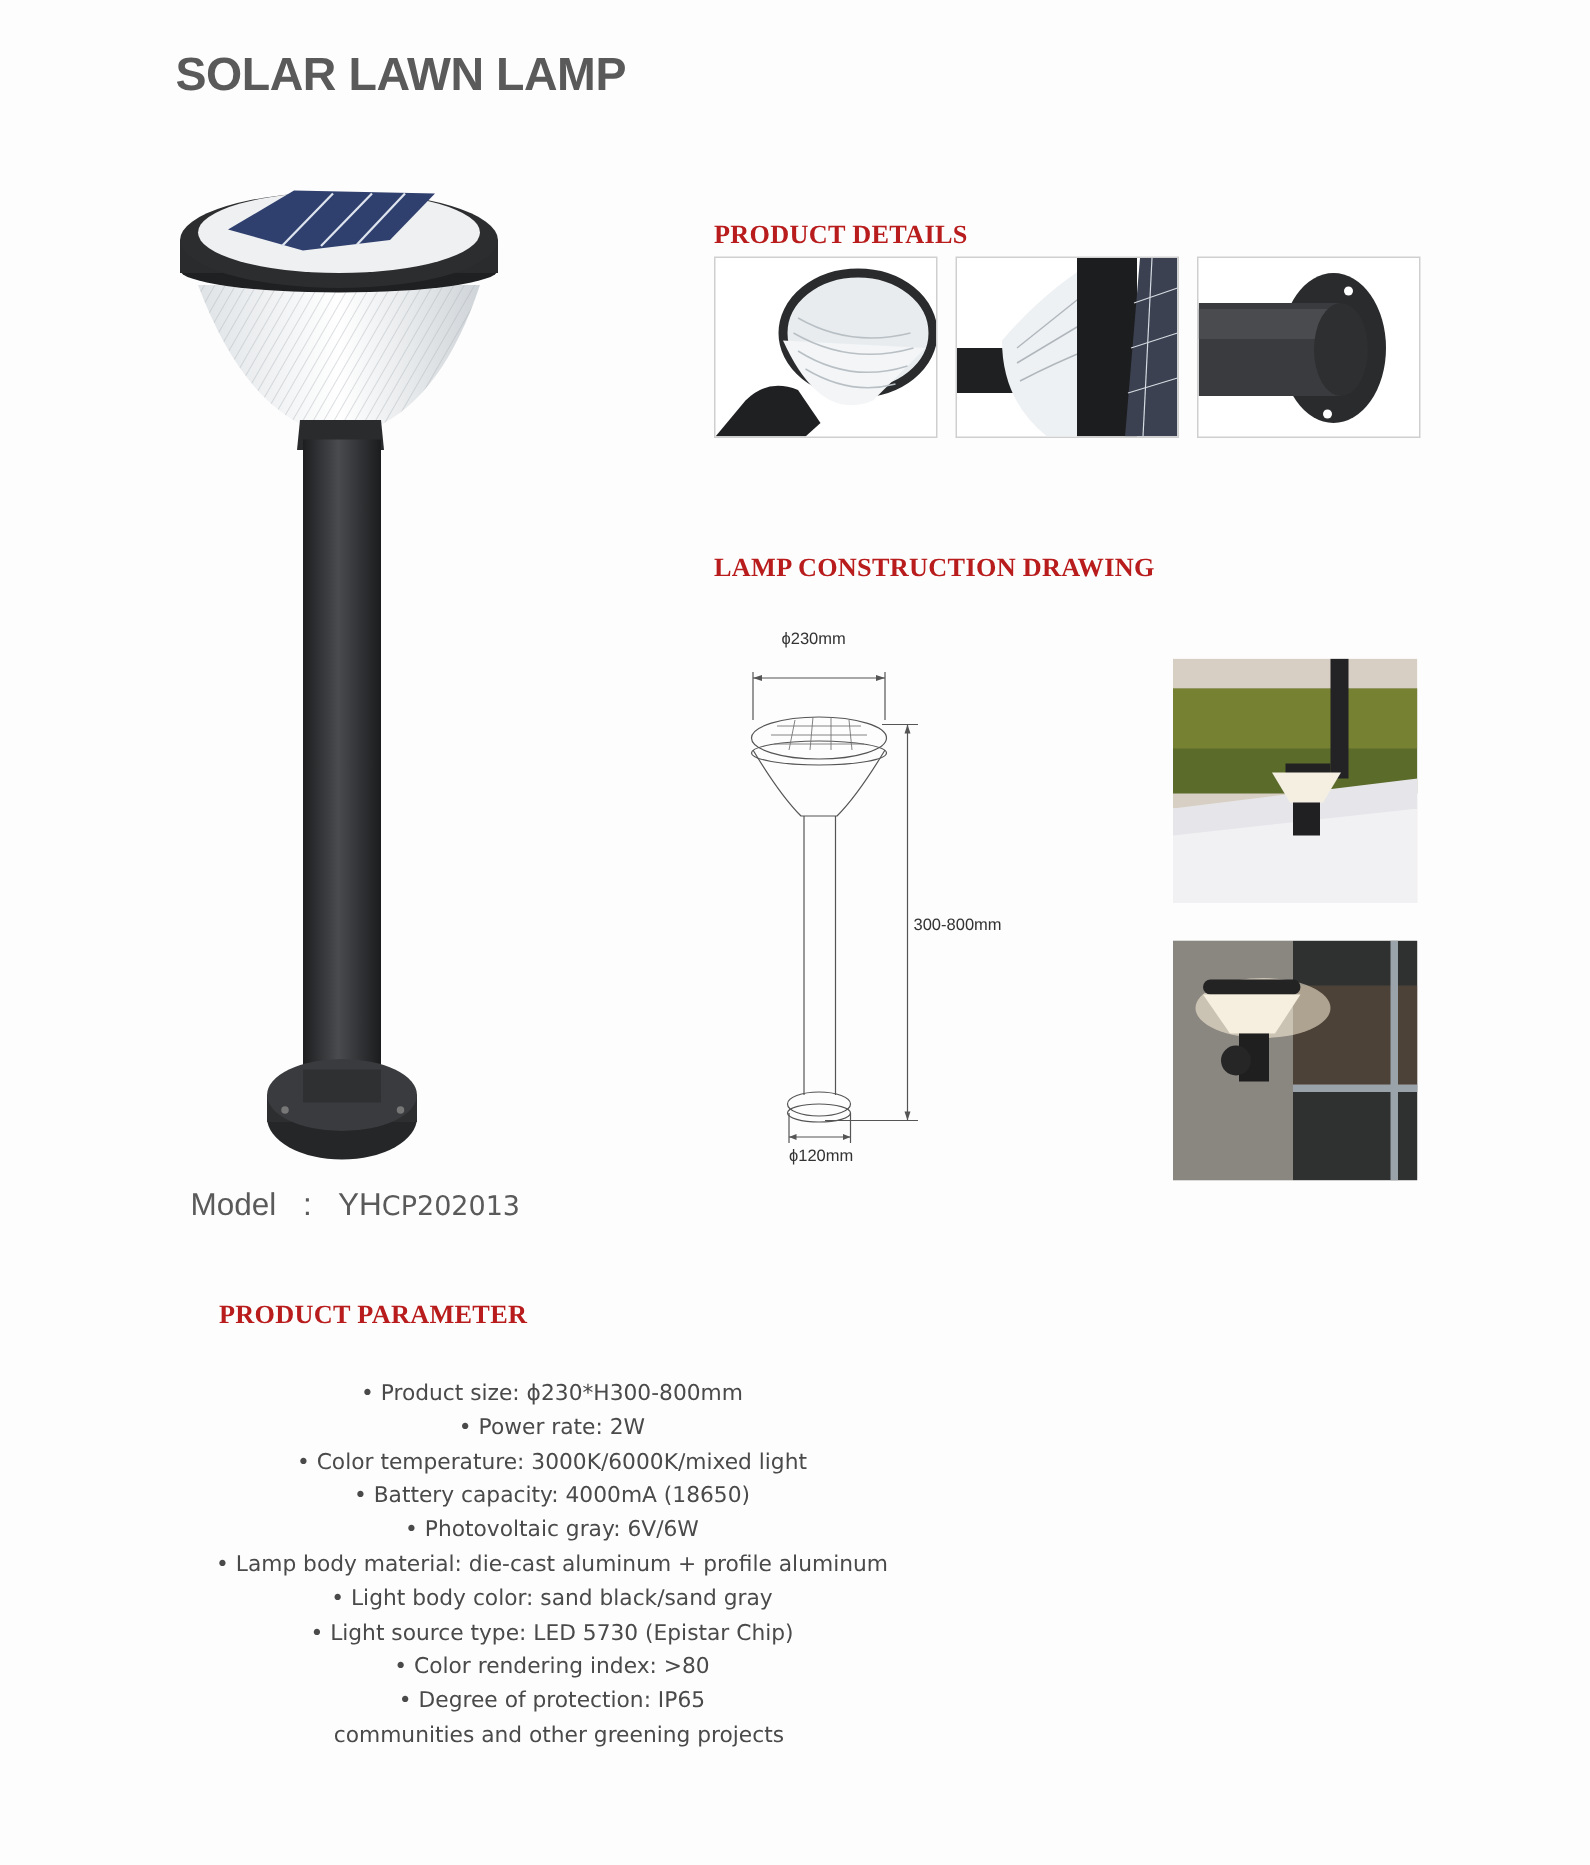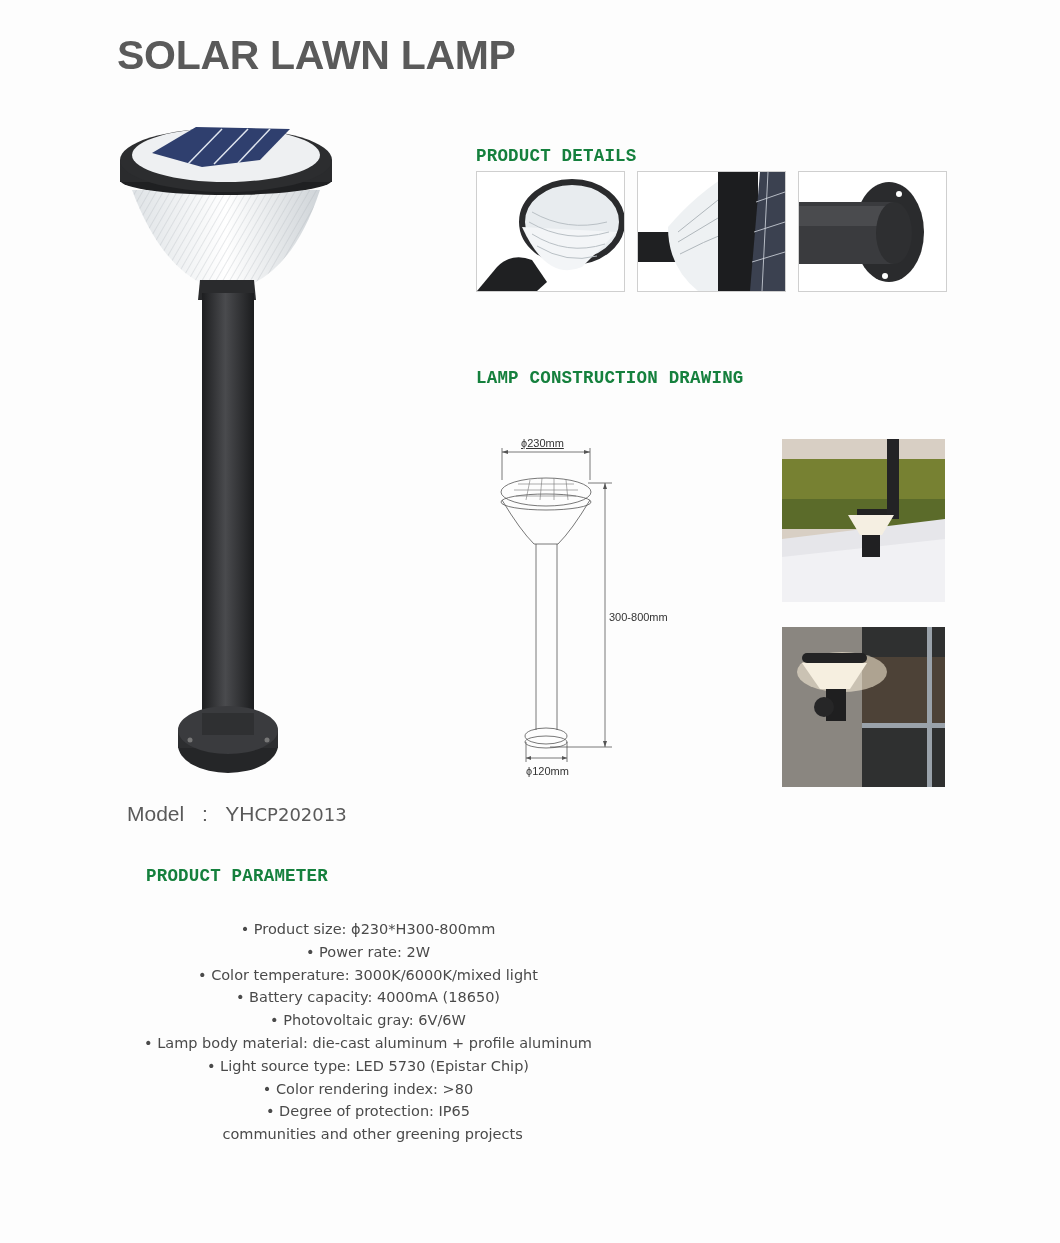--- a/index.html
+++ b/index.html
@@ -6,32 +6,32 @@
   body {
     width: 1060px; height: 1243px; position: relative; overflow: hidden;
     background: #fdfdfd;
     font-family: "DejaVu Sans", sans-serif;
     color: #555;
   }
   .abs { position: absolute; }
   .main-title {
     left: 117px; top: 32px;
     font-family: "Liberation Sans", sans-serif;
-    font-weight: bold; font-size: 41px; color: #5a5a5a; letter-spacing: -0.3px;
+    font-weight: bold; font-size: 31px; color: #5a5a5a; letter-spacing: -0.3px;
   }
   .sec-title {
-    font-family: Liberation Mono, monospace;
-    font-weight: bold; font-size: 17.5px; color: #15803d; letter-spacing: 0.2px;
+    font-family: Liberation Serif, serif;
+    font-weight: bold; font-size: 17.5px; color: #b91c1c; letter-spacing: 0.2px;
   }
   .detail-box {
     border: 1px solid #cfcfcf; background: #fff; overflow: hidden;
   }
   .model {
     left: 127px; top: 792px;
-    font-family: "Liberation Sans", sans-serif; font-size: 21px; color: #5a5a5a; margin-top: 10px;
+    font-family: "Liberation Sans", sans-serif; font-size: 21px; color: #5a5a5a;
   }
   .param-list { left: 144px; top: 918px; margin: 0; padding: 0; list-style: none; text-align: center; }
   .param-list li {
     font-family: "DejaVu Sans", sans-serif; font-size: 14.5px; color: #4a4a4a;
     line-height: 22.8px; white-space: nowrap;
   }
   .param-list li::before { content: "• "; }
   .param-list li.cont::before { content: "\00a0\00a0"; }
   .photo { overflow: hidden; }
   .dim-label { font-family: "Liberation Sans", sans-serif; font-size: 11px; color: #333; }
@@ -173,21 +173,21 @@
     <g stroke="#777" stroke-width="0.6">
       <line x1="38" y1="64" x2="94" y2="64"></line>
         <line x1="34" y1="70" x2="98" y2="70"></line>
         <line x1="36" y1="76" x2="96" y2="76"></line>
       <line x1="50" y1="60" x2="46" y2="80"></line>
         <line x1="62" y1="58" x2="60" y2="80"></line>
         <line x1="74" y1="58" x2="74" y2="80"></line>
         <line x1="86" y1="60" x2="88" y2="80"></line>
     </g>
   </svg>
-  <div class="abs dim-label" style="left:41px; top:17px;text-decoration:underline;">ϕ230mm</div>
+  <div class="abs dim-label" style="left:41px; top:0;">ϕ230mm</div>
   <div class="abs dim-label" style="left:129px; top:191px;">300-800mm</div>
   <div class="abs dim-label" style="left:46px; top:345px;">ϕ120mm</div>
 </div>
 
 <div class="abs photo" style="left:782px; top:439px; width:163px; height:163px;">
   <svg width="163" height="163">
     <rect width="163" height="163" fill="#d8cfc4"></rect>
     <rect y="20" width="163" height="70" fill="#5b6b2a"></rect>
     <rect y="20" width="163" height="40" fill="#8a8f38" opacity="0.6"></rect>
     <rect x="105" y="0" width="12" height="80" fill="#232325"></rect>
@@ -216,17 +216,18 @@
 
 <div class="abs sec-title" style="left:146px; top:866px;">PRODUCT PARAMETER</div>
 
 <ul class="abs param-list">
   <li>Product size: ϕ230*H300-800mm</li>
   <li>Power rate: 2W</li>
   <li>Color temperature: 3000K/6000K/mixed light</li>
   <li>Battery capacity: 4000mA (18650)</li>
   <li>Photovoltaic gray: 6V/6W</li>
   <li>Lamp body material: die-cast aluminum + profile aluminum</li>
+  <li>Light body color: sand black/sand gray</li>
   <li>Light source type: LED 5730 (Epistar Chip)</li>
   <li>Color rendering index: &gt;80</li>
   <li>Degree of protection: IP65</li>
   <li class="cont">communities and other greening projects</li>
 </ul>
 
 </body></html>

